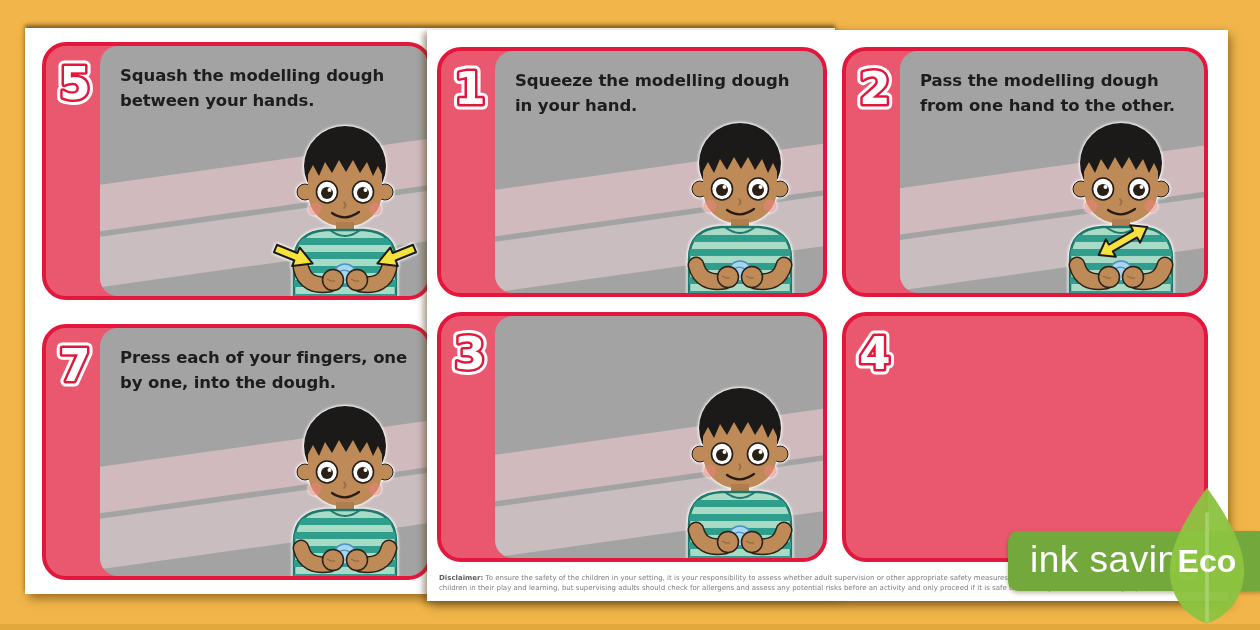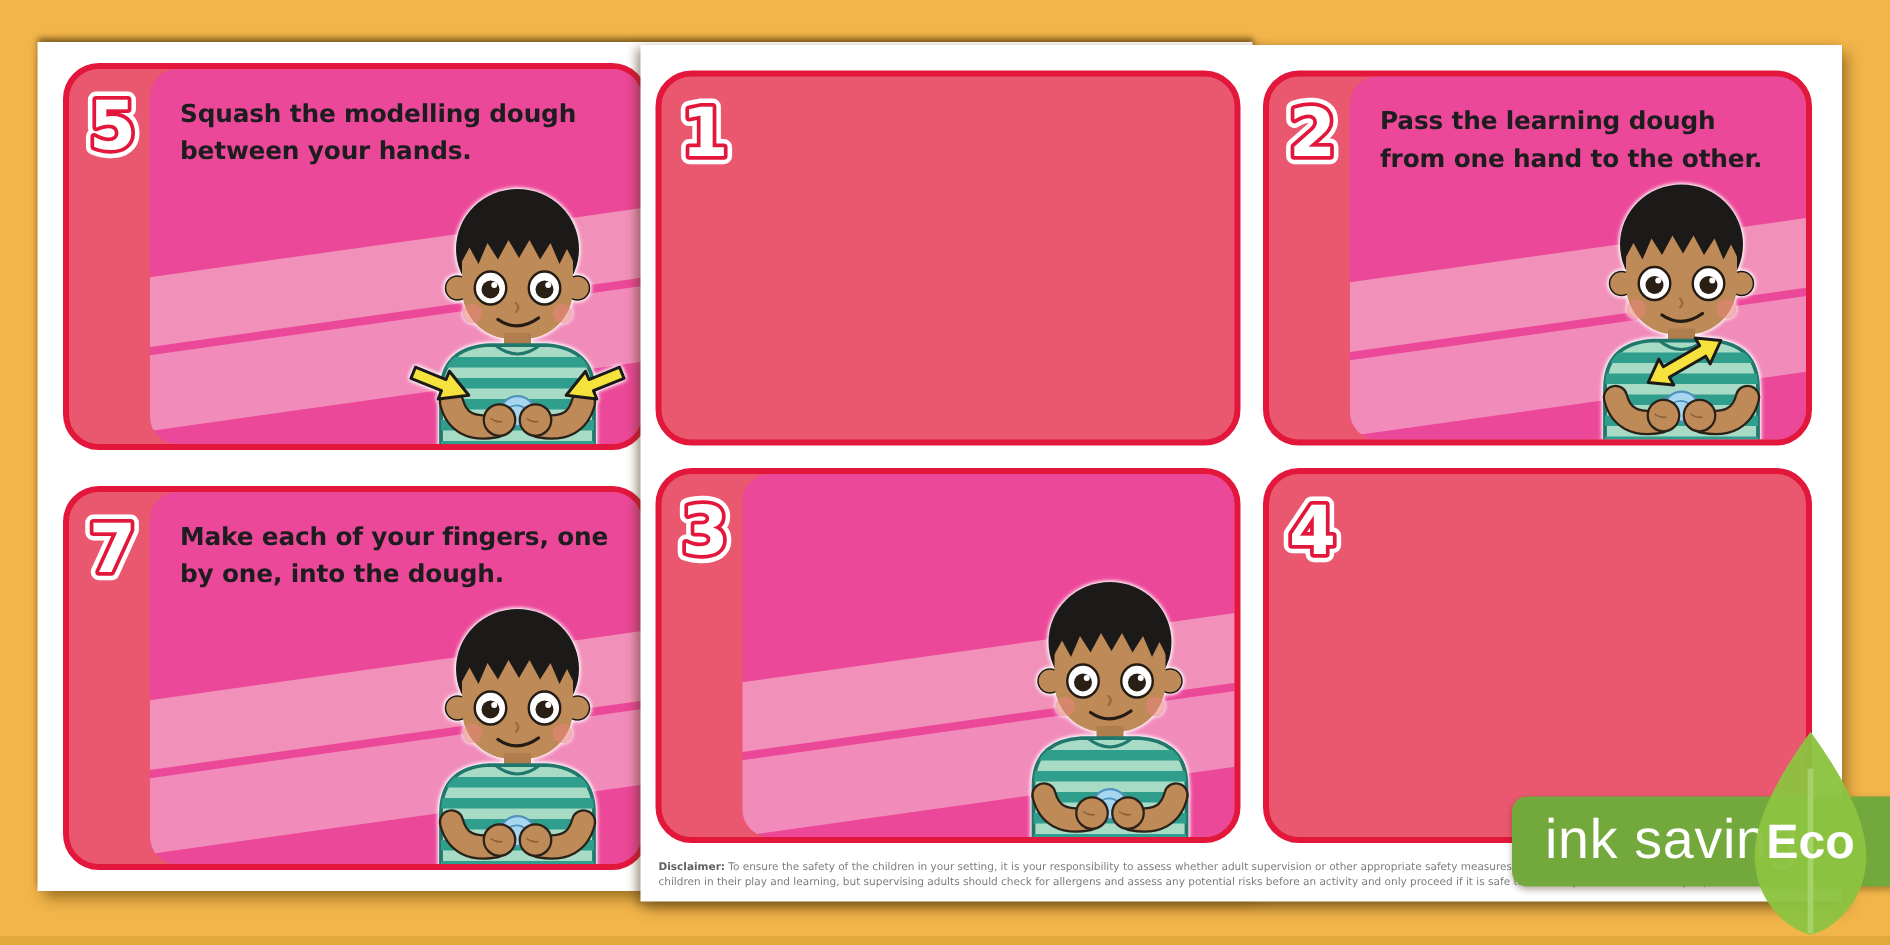--- a/index.html
+++ b/index.html
@@ -22,21 +22,21 @@
   
   .card{
     position:absolute;
     background:#E9586F;
     border:4px solid #E2173B;
     border-radius:24px;
     overflow:hidden;
   }
   .card-body{
     position:absolute;left:54px;top:0;right:0;bottom:0;
-    background:#ec4899;
+    background:#a3a3a3;
     border-radius:18px 16px 16px 18px;
     overflow:hidden;
   }
   .band{position:absolute;left:-40px;right:-40px;transform:rotate(-8deg);}
   .band-a{top:116px;height:46px;background:#F6CED6;opacity:.55;}
   .band-b{top:168px;height:50px;background:#F9DDE2;opacity:.45;}
   .card-text{
     position:absolute;left:20px;top:18px;right:14px;
     font-weight:700;font-size:16.5px;line-height:1.5;
     color:#1d1d1f;letter-spacing:-.1px;
@@ -146,46 +146,54 @@
     <svg class="card-num" viewBox="0 0 54 62">
       <text x="27" y="47" text-anchor="middle" font-family="DejaVu Sans, sans-serif" font-size="45" font-weight="800" fill="#ffffff" stroke="#ffffff" stroke-width="11" paint-order="stroke" stroke-linejoin="round">5</text>
       <text x="27" y="47" text-anchor="middle" font-family="DejaVu Sans, sans-serif" font-size="45" font-weight="800" fill="#ffffff" stroke="#E2173B" stroke-width="5" paint-order="stroke" stroke-linejoin="round">5</text>
     </svg>
   </div>
 
   <div class="card c7">
     <div class="card-body">
       <div class="band band-a"></div>
       <div class="band band-b"></div>
-      <div class="card-text">Make each of your fingers, one by one, into the dough.</div>
+      <div class="card-text">Press each of your fingers, one by one, into the dough.</div>
       <svg class="card-art" viewBox="0 0 150 180">
         <use href="#boyG"></use>
       </svg>
     </div>
     <svg class="card-num" viewBox="0 0 54 62">
       <text x="27" y="47" text-anchor="middle" font-family="DejaVu Sans, sans-serif" font-size="45" font-weight="800" fill="#ffffff" stroke="#ffffff" stroke-width="11" paint-order="stroke" stroke-linejoin="round">7</text>
       <text x="27" y="47" text-anchor="middle" font-family="DejaVu Sans, sans-serif" font-size="45" font-weight="800" fill="#ffffff" stroke="#E2173B" stroke-width="5" paint-order="stroke" stroke-linejoin="round">7</text>
     </svg>
   </div>
 </div>
 
 <div class="page page-front">
 
   <div class="card c1">
+    <div class="card-body">
+      <div class="band band-a"></div>
+      <div class="band band-b"></div>
+      <div class="card-text">Squeeze the modelling dough in your hand.</div>
+      <svg class="card-art" viewBox="0 0 150 180">
+        <use href="#boyG"></use>
+      </svg>
+    </div>
     <svg class="card-num" viewBox="0 0 54 62">
       <text x="27" y="47" text-anchor="middle" font-family="DejaVu Sans, sans-serif" font-size="45" font-weight="800" fill="#ffffff" stroke="#ffffff" stroke-width="11" paint-order="stroke" stroke-linejoin="round">1</text>
       <text x="27" y="47" text-anchor="middle" font-family="DejaVu Sans, sans-serif" font-size="45" font-weight="800" fill="#ffffff" stroke="#E2173B" stroke-width="5" paint-order="stroke" stroke-linejoin="round">1</text>
     </svg>
   </div>
 
   <div class="card c2">
     <div class="card-body">
       <div class="band band-a"></div>
       <div class="band band-b"></div>
-      <div class="card-text">Pass the learning dough from one hand to the other.</div>
+      <div class="card-text">Pass the modelling dough from one hand to the other.</div>
       <svg class="card-art" viewBox="0 0 150 180">
         <use href="#boyG"></use>
         <g transform="translate(49,114) rotate(-30 28 12)">
             <use href="#arrowD"></use>
           </g>
       </svg>
     </div>
     <svg class="card-num" viewBox="0 0 54 62">
       <text x="27" y="47" text-anchor="middle" font-family="DejaVu Sans, sans-serif" font-size="45" font-weight="800" fill="#ffffff" stroke="#ffffff" stroke-width="11" paint-order="stroke" stroke-linejoin="round">2</text>
       <text x="27" y="47" text-anchor="middle" font-family="DejaVu Sans, sans-serif" font-size="45" font-weight="800" fill="#ffffff" stroke="#E2173B" stroke-width="5" paint-order="stroke" stroke-linejoin="round">2</text>

